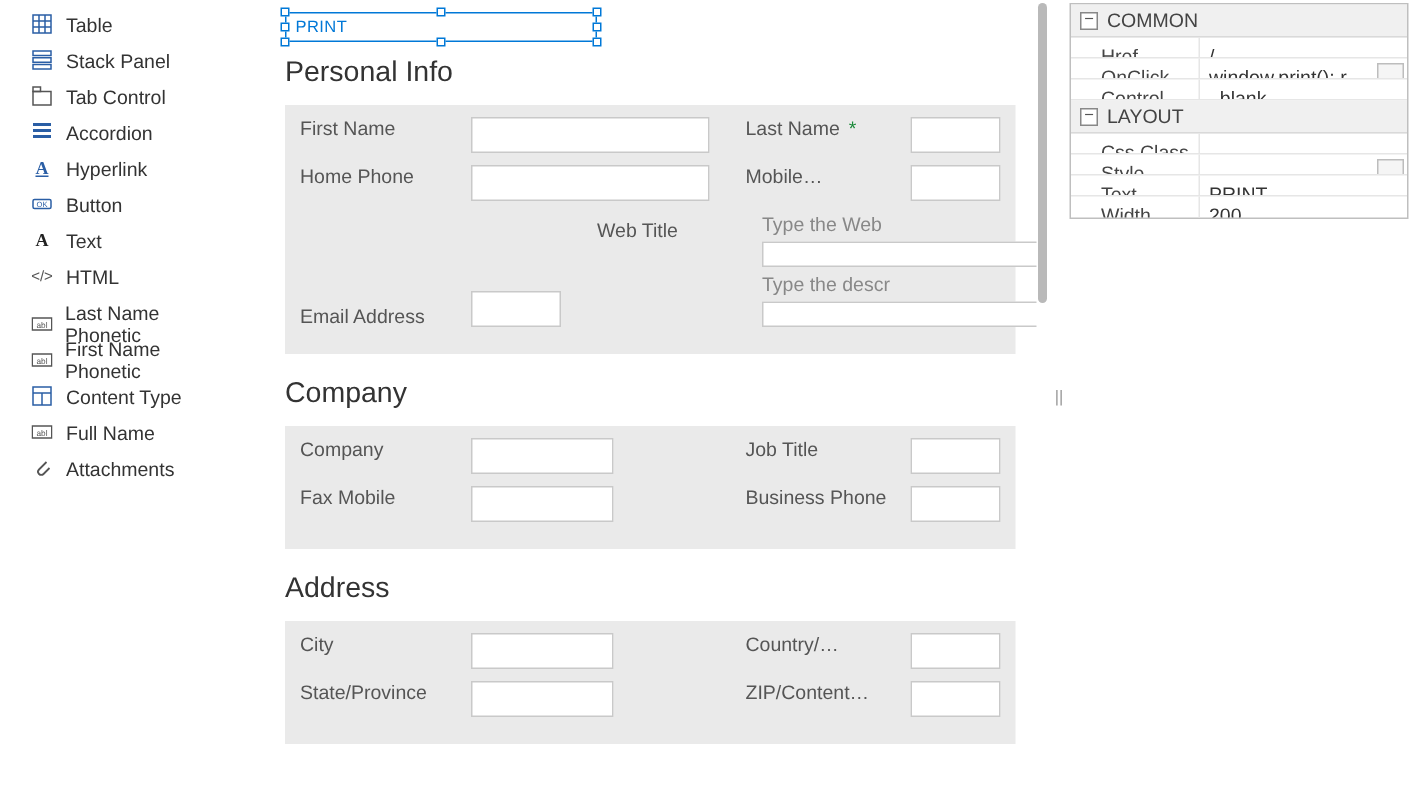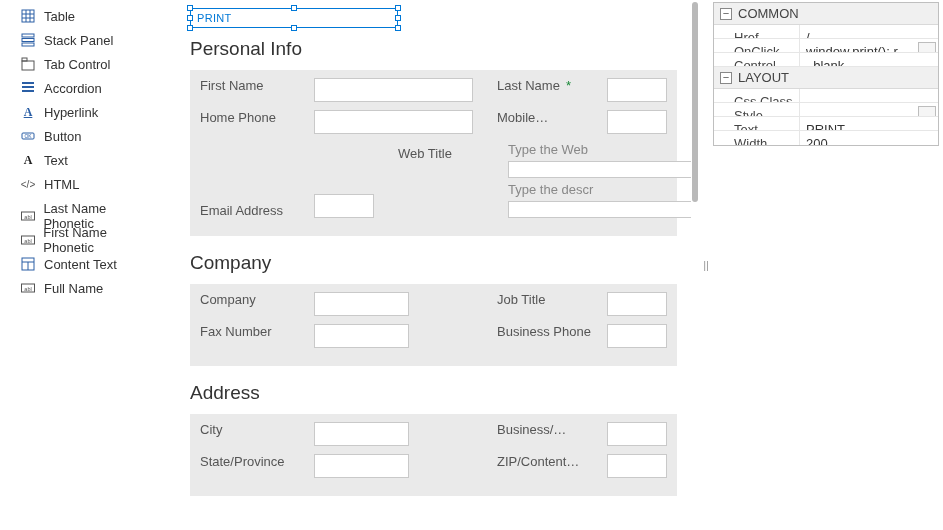--- a/index.html
+++ b/index.html
@@ -297,30 +297,38 @@
     <span class="tbx-label">First Name Phonetic</span>
   </div>
   <div class="tbx-item">
     <span class="tbx-ico">
         <svg viewBox="0 0 14 14">
           <rect x="1" y="1" width="12" height="12" fill="none" stroke="currentColor"></rect>
           <line x1="1" y1="5" x2="13" y2="5" stroke="currentColor"></line>
           <line x1="7" y1="5" x2="7" y2="13" stroke="currentColor"></line>
         </svg>
       </span>
-    <span class="tbx-label">Content Text</span>
+    <span class="tbx-label">Content Type</span>
   </div>
   <div class="tbx-item">
     <span class="tbx-ico gray">
         <svg viewBox="0 0 14 14">
           <rect x="0.5" y="3" width="13" height="8" fill="none" stroke="currentColor"></rect>
           <text x="7" y="9.5" font-size="5.5" text-anchor="middle" fill="currentColor">abl</text>
         </svg>
       </span>
     <span class="tbx-label">Full Name</span>
+  </div>
+  <div class="tbx-item">
+    <span class="tbx-ico gray">
+        <svg viewBox="0 0 14 14">
+          <path d="M10 3 L5 8 a2 2 0 0 0 3 3 L12 7" fill="none" stroke="currentColor" stroke-width="1.2"></path>
+        </svg>
+      </span>
+    <span class="tbx-label">Attachments</span>
   </div>
 </div>
 
 <div class="design-wrap">
   <div class="design-surface">
 
     <div class="selected-element">
       <span>PRINT</span>
       <div class="sel-handle sh-tl"></div>
       <div class="sel-handle sh-tm"></div>
@@ -380,41 +388,41 @@
           </div>
         <input class="finput" style="">
         <div style="flex:0 0 40px"></div>
         <div class="cell label-col2">
             <span class="flabel">Job Title</span>
           </div>
         <input class="finput" style="flex: 0 0 14px;">
       </div>
       <div class="form-row">
         <div class="cell label-col">
-            <span class="flabel">Fax Number</span>
+            <span class="flabel">Fax Mobile</span>
           </div>
         <input class="finput" style="">
         <div style="flex:0 0 40px"></div>
         <div class="cell label-col2">
             <span class="flabel">Business Phone</span>
           </div>
         <input class="finput" style="flex: 0 0 14px;">
       </div>
     </div>
 
     <div class="section-title">Address</div>
     <div class="form-block">
       <div class="form-row">
         <div class="cell label-col">
             <span class="flabel">City</span>
           </div>
         <input class="finput" style="">
         <div style="flex:0 0 40px"></div>
         <div class="cell label-col2">
-            <span class="flabel">Business/…</span>
+            <span class="flabel">Country/…</span>
           </div>
         <input class="finput" style="flex: 0 0 14px;">
       </div>
       <div class="form-row">
         <div class="cell label-col">
             <span class="flabel">State/Province</span>
           </div>
         <input class="finput" style="">
         <div style="flex:0 0 40px"></div>
         <div class="cell label-col2">

